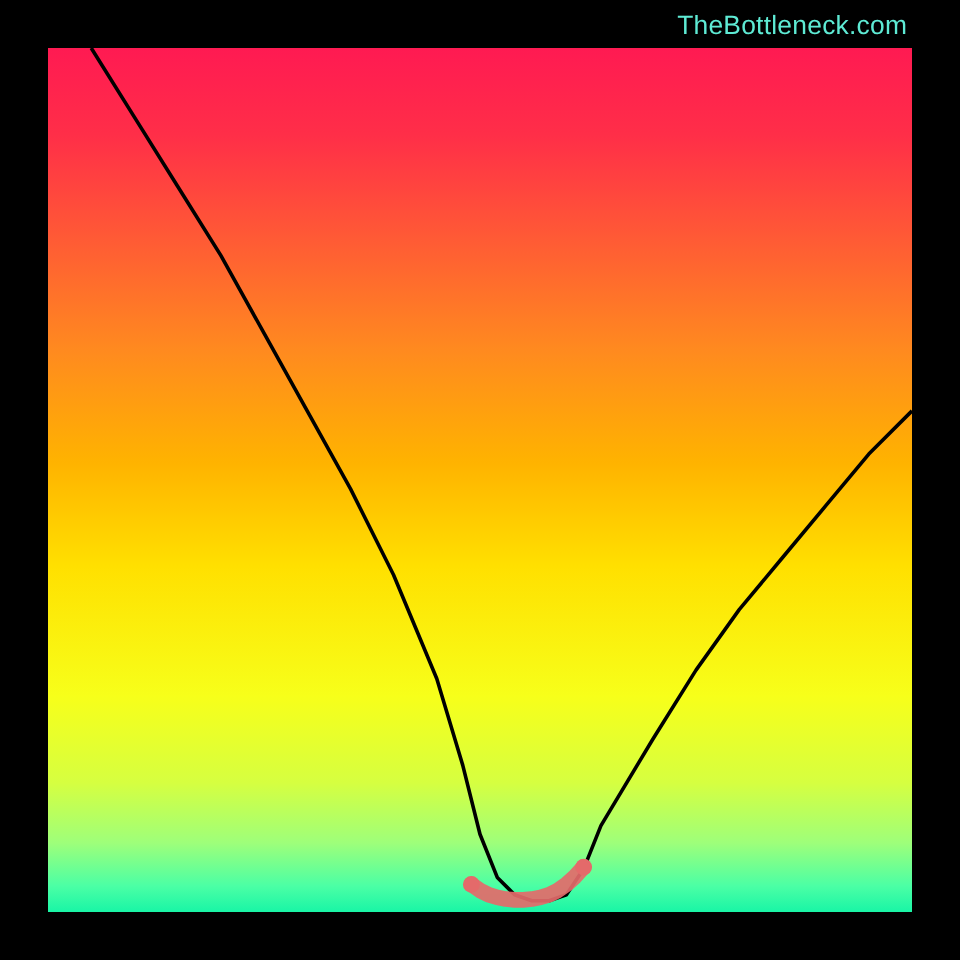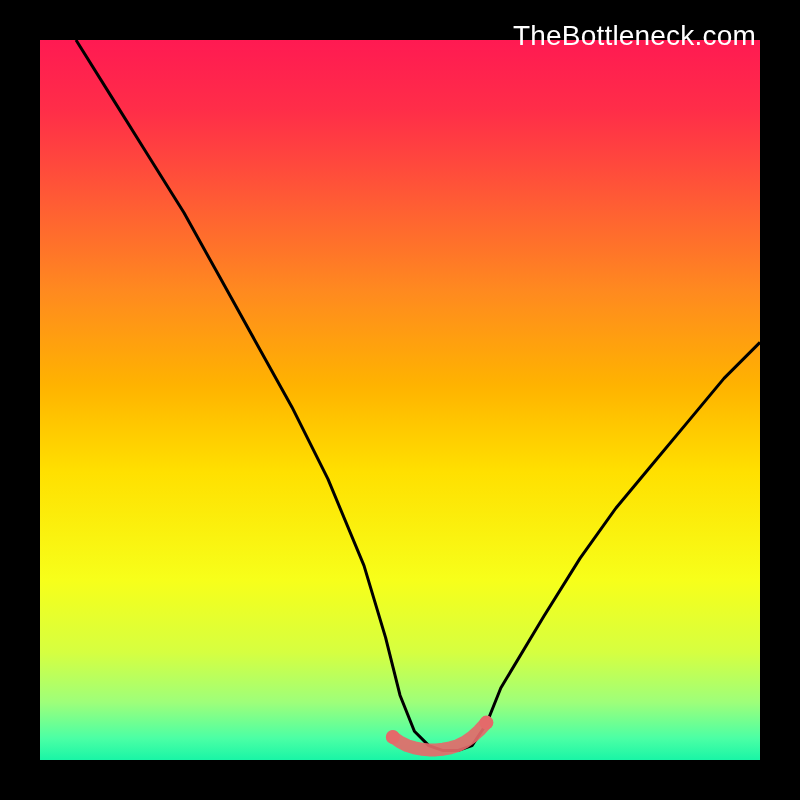--- a/index.html
+++ b/index.html
@@ -1,20 +1,20 @@
 <!DOCTYPE html>
 <html><head>
 <meta charset="utf-8">
 <style>
   * { margin: 0; padding: 0; box-sizing: border-box; }
   body { width: 800px; height: 800px; overflow: hidden; position: relative; background: #000; }
   .frame { position: absolute; top: 0; left: 0; width: 800px; height: 800px; background: #000; }
   .plot-area { position: absolute; top: 40px; left: 40px; width: 720px; height: 720px; }
   .gradient-bg { position: absolute; top: 0; left: 0; width: 100%; height: 100%; }
-  .watermark { position: absolute; top: 20px; right: 44px; font-family: Arial, Helvetica, sans-serif; font-size: 28px; font-weight: 500; color: #ffffff; letter-spacing: 0.2px; }
+  .watermark { position: absolute; top: 8px; right: 44px; font-family: Arial, Helvetica, sans-serif; font-size: 22px; font-weight: 500; color: #5eead4; letter-spacing: 0.2px; }
   svg.curve { position: absolute; top: 0; left: 0; width: 100%; height: 100%; overflow: visible; }
 </style>
 </head>
 <body>
 
 <div class="frame">
   <div class="plot-area">
     <svg class="gradient-bg" viewBox="0 0 720 720" preserveAspectRatio="none">
       <defs>
         <linearGradient id="bg-grad" x1="0" y1="0" x2="0" y2="1">

